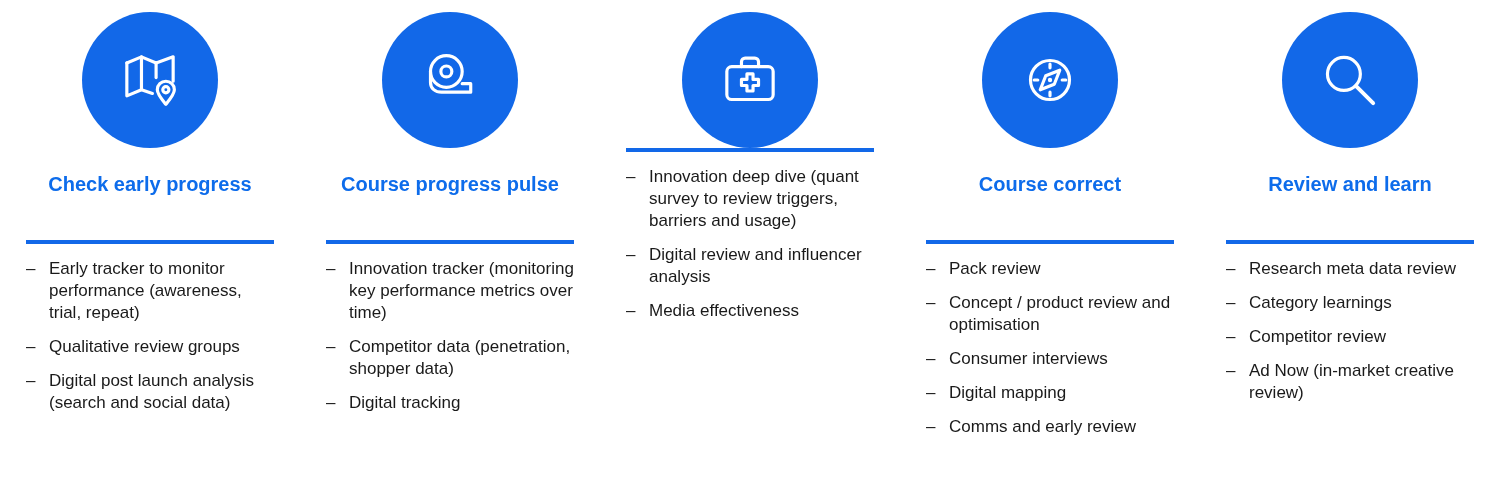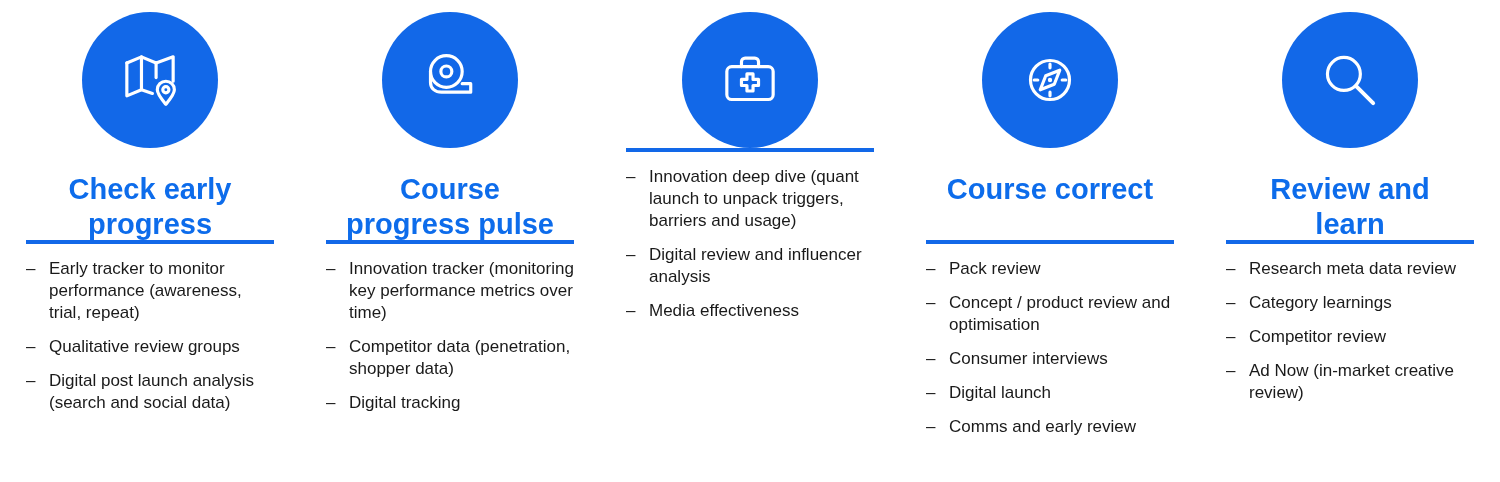--- a/index.html
+++ b/index.html
@@ -34,21 +34,21 @@
     align-items:center;
     justify-content:center;
     flex:0 0 auto;
   }
   .icon{ display:block; line-height:0; }
   .icon svg{ display:block; }
   .title{
     margin:24px 0 0;
     height:68px;
     max-width:232px;
-    font-size:29px;
+    font-size:20px;
     line-height:1.2;
     font-weight:700;
     color:var(--heading);
     text-align:center;
   }
   .divider{
     width:248px;
     height:4px;
     background:var(--accent);
     margin:0 0 14px;
@@ -124,21 +124,21 @@
       <span class="icon">
           <svg width="78" height="78" viewBox="0 0 64 64" fill="none" stroke="#FFFFFF" stroke-width="2.6" stroke-linecap="round" stroke-linejoin="round">
             <rect x="13" y="21" width="38" height="27" rx="4"></rect>
             <path d="M25 21 v-4 a3 3 0 0 1 3 -3 h8 a3 3 0 0 1 3 3 v4"></path>
             <path d="M29.5 27 h5 v4.5 h4.5 v5 h-4.5 v4.5 h-5 v-4.5 h-4.5 v-5 h4.5 z"></path>
           </svg>
         </span>
     </div>
     <div class="divider"></div>
     <ul class="bullets">
-        <li><span class="dash">–</span><span>Innovation deep dive (quant launch to unpack triggers, barriers and usage)</span></li>
+        <li><span class="dash">–</span><span>Innovation deep dive (quant survey to review triggers, barriers and usage)</span></li>
         <li><span class="dash">–</span><span>Digital review and influencer analysis</span></li>
         <li><span class="dash">–</span><span>Media effectiveness</span></li>
       </ul>
   </section>
 
   <section class="column">
     <div class="icon-circle">
       <span class="icon">
           <svg width="78" height="78" viewBox="0 0 64 64" fill="none" stroke="#FFFFFF" stroke-width="2.6" stroke-linecap="round" stroke-linejoin="round">
             <circle cx="32" cy="32" r="16"></circle>
@@ -147,21 +147,21 @@
             <circle cx="32" cy="32" r="1.8" fill="#FFFFFF" stroke="none"></circle>
           </svg>
         </span>
     </div>
     <h2 class="title">Course correct</h2>
     <div class="divider"></div>
     <ul class="bullets">
         <li><span class="dash">–</span><span>Pack review</span></li>
         <li><span class="dash">–</span><span>Concept / product  review and optimisation</span></li>
         <li><span class="dash">–</span><span>Consumer interviews</span></li>
-        <li><span class="dash">–</span><span>Digital launch</span></li>
+        <li><span class="dash">–</span><span>Digital mapping</span></li>
         <li><span class="dash">–</span><span>Comms and early review</span></li>
       </ul>
   </section>
 
   <section class="column">
     <div class="icon-circle">
       <span class="icon">
           <svg width="78" height="78" viewBox="0 0 64 64" fill="none" stroke="#FFFFFF" stroke-width="2.6" stroke-linecap="round" stroke-linejoin="round">
             <circle cx="27" cy="27" r="13.5"></circle>
             <path d="M37 37 L51 51" stroke-width="3.2"></path>

